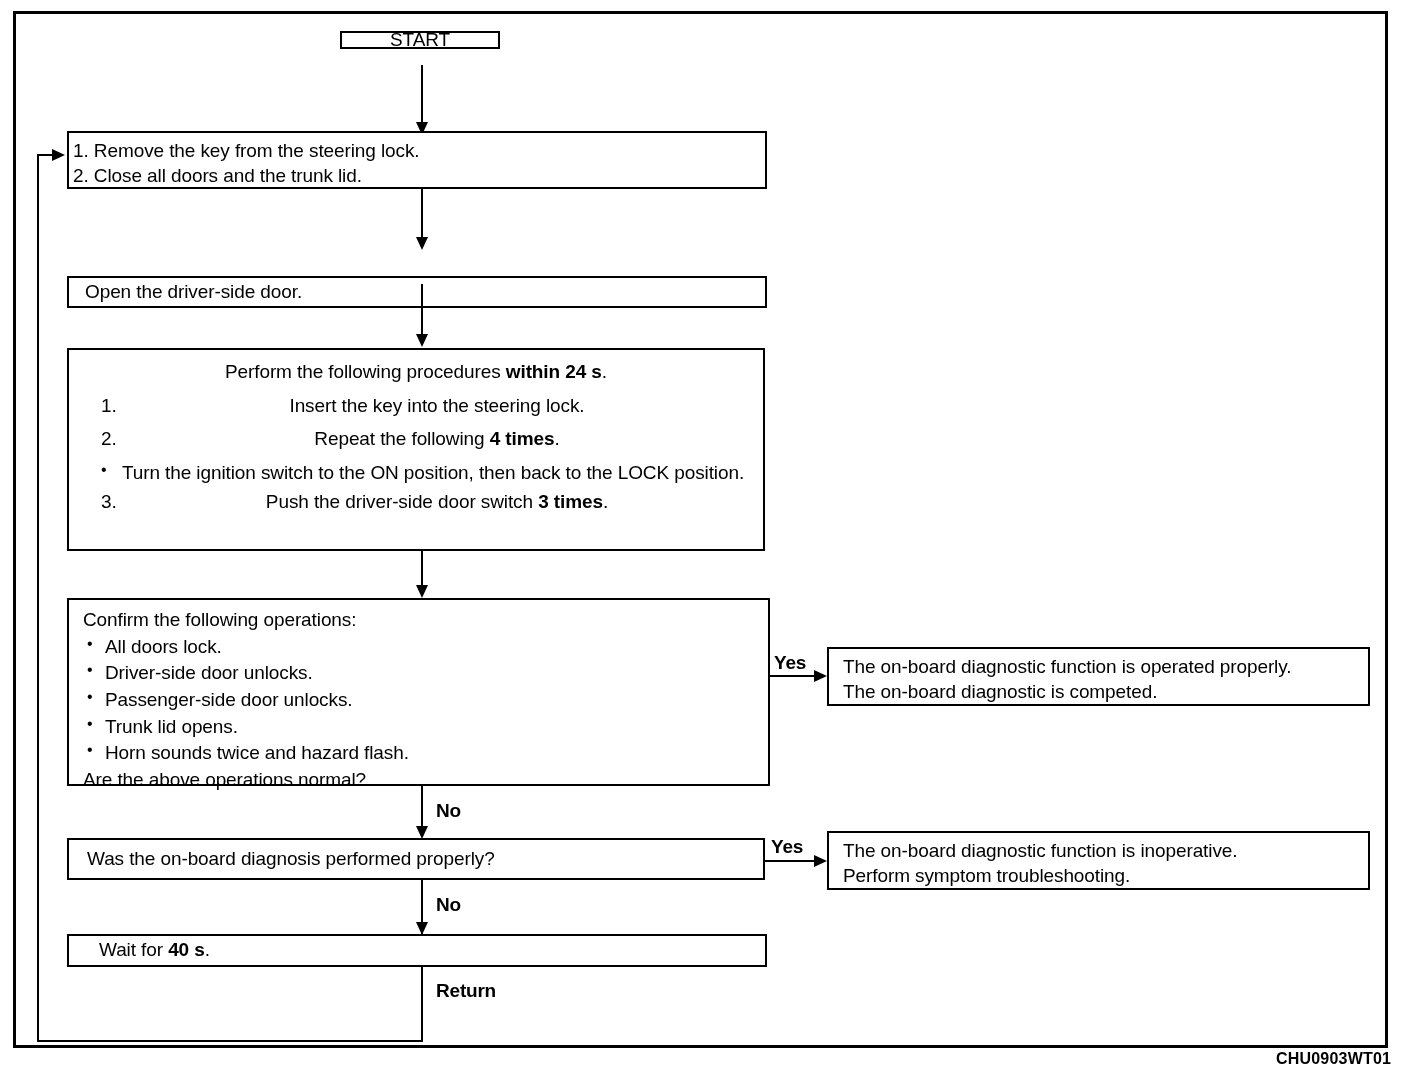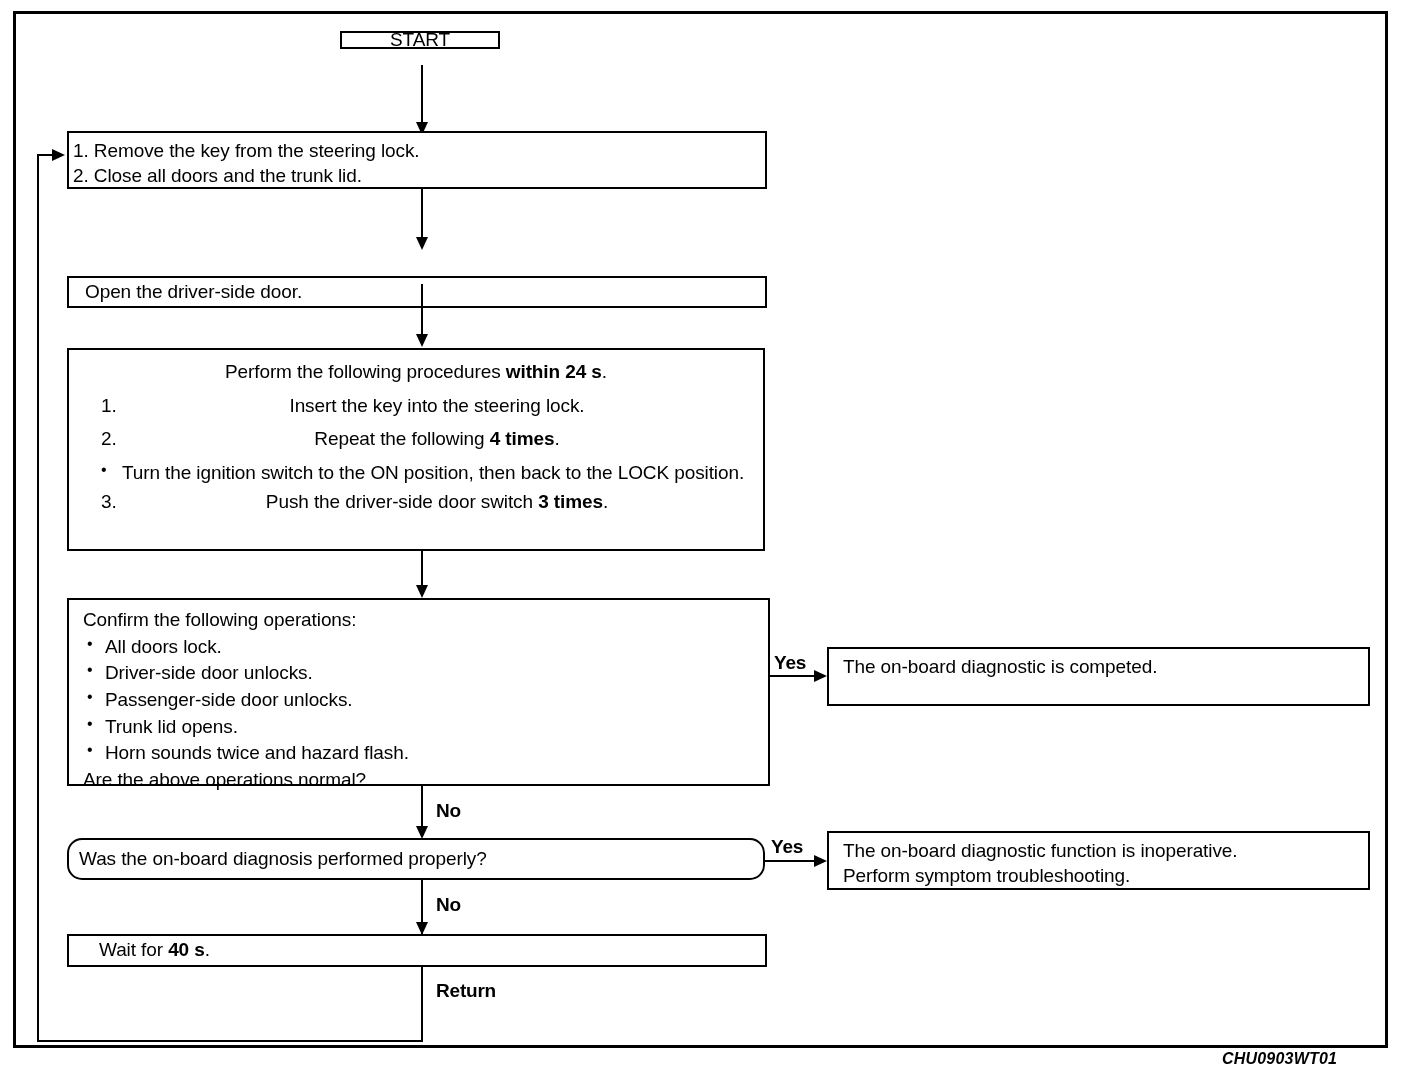--- a/index.html
+++ b/index.html
@@ -229,28 +229,29 @@
     </div>
 
     <div style="margin-top:2px;">Are the above operations normal?</div>
   </div>
 
   <div class="hline" style="left:770px; top:675px; width:52px;"></div>
   <div class="arrow-right" style="left:814px; top:670px;"></div>
   <div class="edge-label" style="left:774px; top:652px;">Yes</div>
 
   <div class="box" style="left:827px; top:647px; width:543px; height:59px; padding:6px 14px;">
+    <div>The on-board diagnostic function is operated properly.</div>
     <div>The on-board diagnostic is competed.</div>
   </div>
 
   <div class="vline" style="left:421px; top:786px; height:46px;"></div>
   <div class="arrow-down" style="left:416px; top:826px;"></div>
   <div class="edge-label" style="left:436px; top:800px;">No</div>
 
-  <div class="box center" style="left:67px; top:838px; width:698px; height:42px; justify-content:flex-start; padding-left:10px;border-radius:15px;">
+  <div class="box center" style="left:67px; top:838px; width:698px; height:42px; justify-content:flex-start; padding-left:18px;">
     <span>Was the on-board diagnosis performed properly?</span>
   </div>
 
   <div class="hline" style="left:765px; top:860px; width:57px;"></div>
   <div class="arrow-right" style="left:814px; top:855px;"></div>
   <div class="edge-label" style="left:771px; top:836px;">Yes</div>
 
   <div class="box" style="left:827px; top:831px; width:543px; height:59px; padding:6px 14px;">
     <div>The on-board diagnostic function is inoperative.</div>
     <div>Perform symptom troubleshooting.</div>
@@ -264,15 +265,15 @@
     <span><span>Wait for </span><span class="b">40 s</span><span>.</span></span>
   </div>
 
   <div class="vline" style="left:421px; top:967px; height:75px;"></div>
   <div class="hline" style="left:37px; top:1040px; width:386px;"></div>
   <div class="vline" style="left:37px; top:155px; height:887px;"></div>
   <div class="hline" style="left:37px; top:154px; width:22px;"></div>
   <div class="arrow-right" style="left:52px; top:149px;"></div>
   <div class="edge-label" style="left:436px; top:980px;">Return</div>
 
-  <div class="doc-id" style="left:1222px; top:1050px;font-style:italic;">CHU0903WT01</div>
+  <div class="doc-id" style="left:1276px; top:1050px;">CHU0903WT01</div>
 
 </div>
 
 </body></html>

